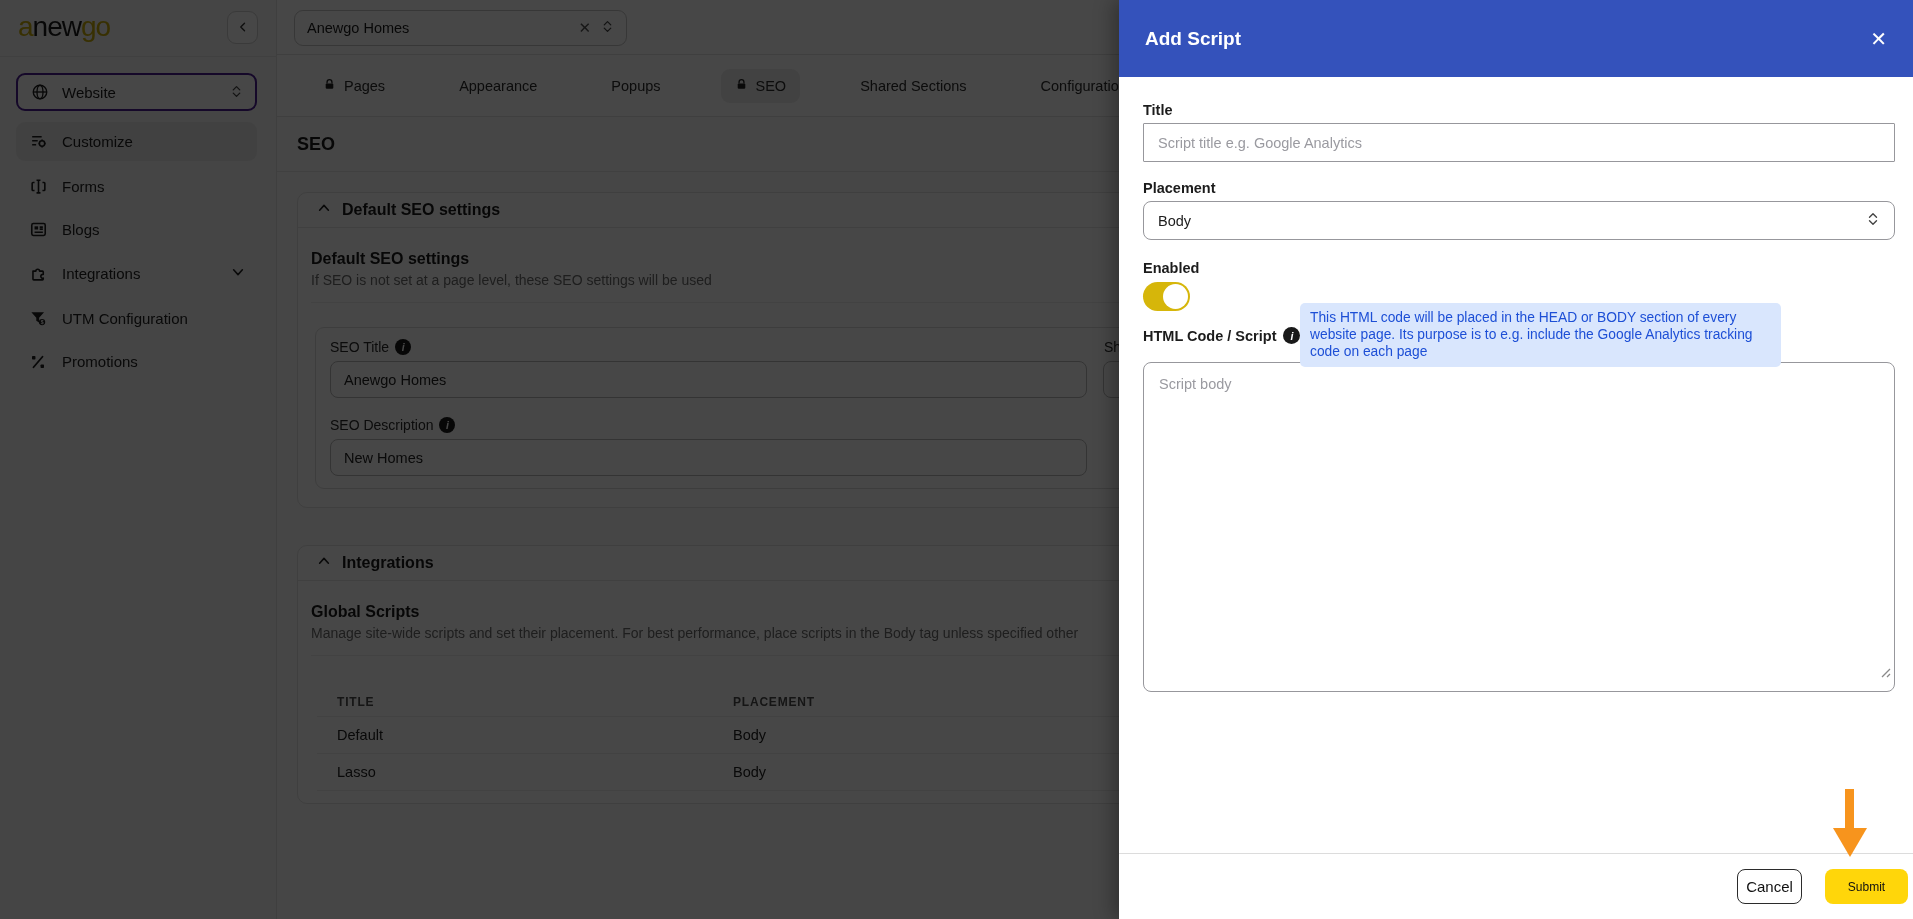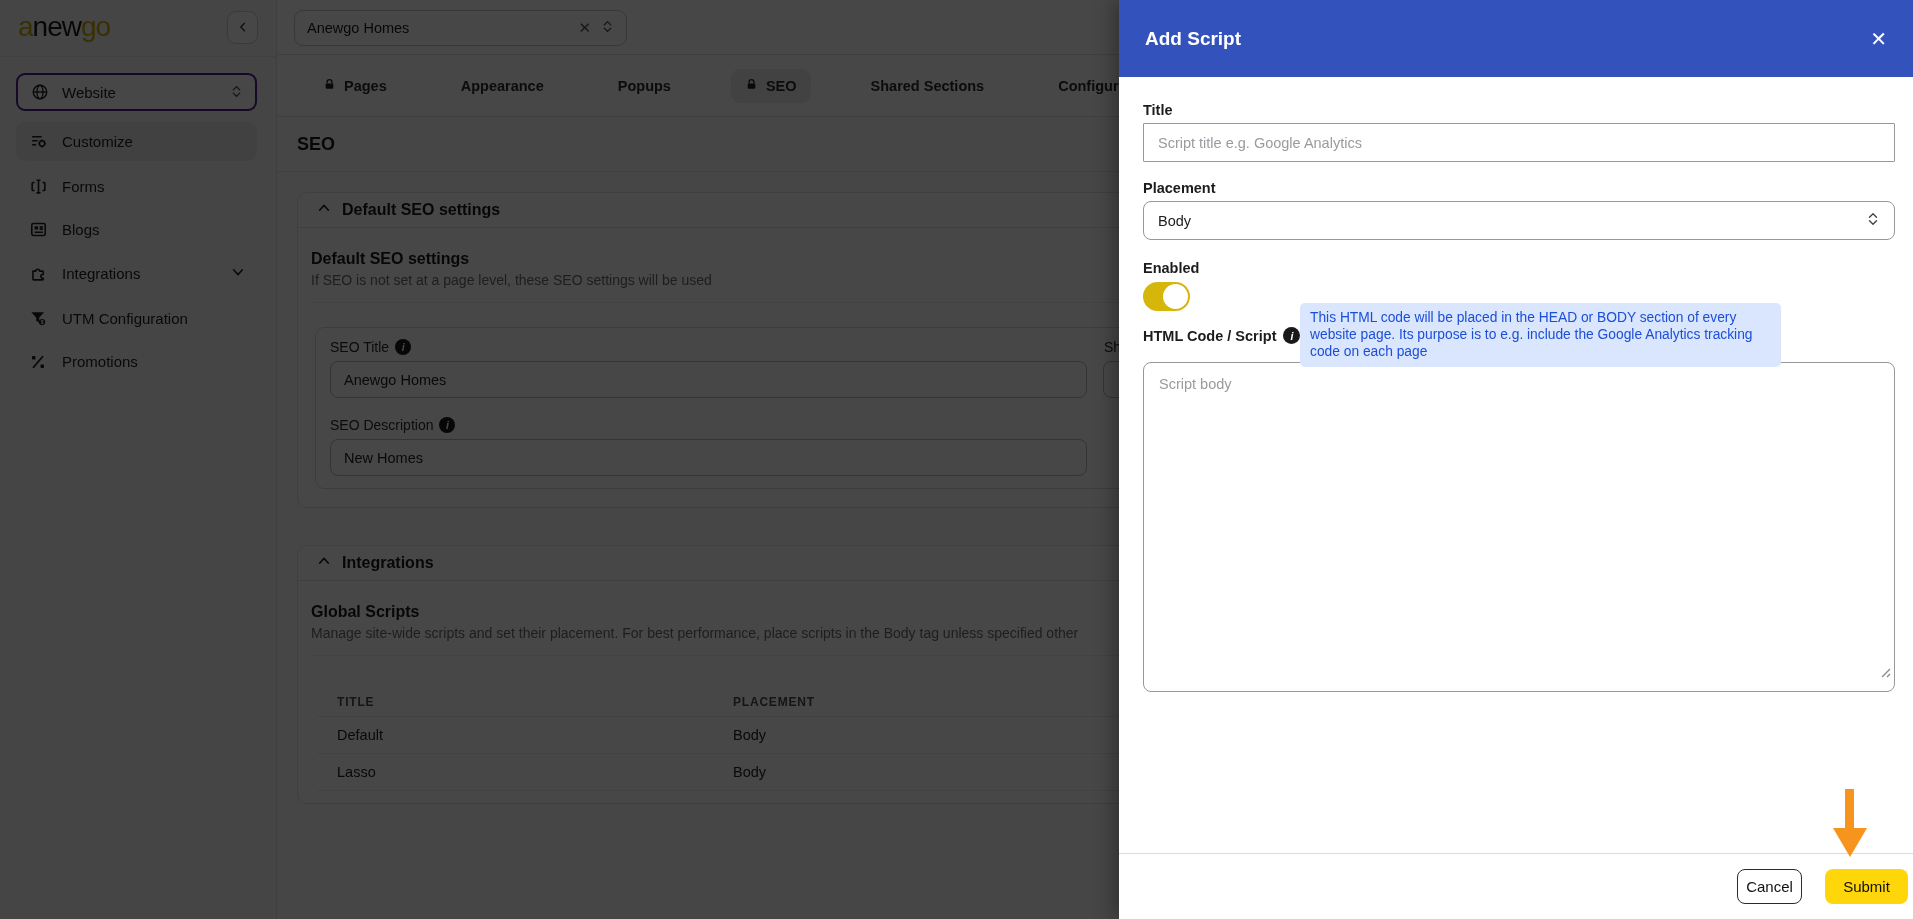--- a/index.html
+++ b/index.html
@@ -19,21 +19,21 @@
   .nav-item { position:absolute; left:16px; width:241px; height:39px; border-radius:9px; display:flex; align-items:center; padding:0 12px; gap:14px; font-size:15px; color:#222; }
   .nav-item.active { background:#e9e9e9; }
   .nav-item .spacer { flex:1; }
   .nav-icon { width:20px; height:20px; display:flex; align-items:center; justify-content:center; color:#1d1d1d; flex:0 0 auto; }
 
   
   .main { position:absolute; left:277px; top:0; right:0; height:919px; }
   .topbar { position:absolute; left:0; top:0; right:0; height:55px; background:#fdfdfd; border-bottom:1px solid #e3e3e3; }
   .client-selector { position:absolute; left:17px; top:10px; width:333px; height:36px; border:1px solid #c6c6c6; border-radius:9px; background:#fff; display:flex; align-items:center; padding:0 12px; gap:10px; font-size:14.5px; color:#1c1c1c; }
   .client-selector .spacer { flex:1; }
-  .tabbar { position:absolute; left:0; top:55px; right:0; height:62px; background:#fdfdfd; border-bottom:1px solid #e3e3e3; display:flex; align-items:center; padding-left:32px; gap:46px;font-weight:bold; }
+  .tabbar { position:absolute; left:0; top:55px; right:0; height:62px; background:#fdfdfd; border-bottom:1px solid #e3e3e3; display:flex; align-items:center; padding-left:32px; gap:46px; }
   .tab { display:flex; align-items:center; gap:8px; font-size:14.5px; color:#2c2c2c; padding:9px 14px; border-radius:9px; white-space:nowrap; }
   .tab.active { background:#ececec; }
   .page-head { position:absolute; left:0; top:117px; right:0; height:55px; border-bottom:1px solid #e6e6e6; background:#fafafa; display:flex; align-items:center; padding-left:20px; }
   .page-title { font-size:18px; font-weight:bold; color:#1a1a1a; }
 
   
   .card { position:absolute; left:20px; width:1480px; background:#fff; border:1px solid #e2e2e2; border-radius:10px; }
   .card-header { height:35px; display:flex; align-items:center; gap:11px; padding:0 19px; border-bottom:1px solid #e6e6e6; font-size:16px; font-weight:bold; color:#1a1a1a; }
   .card1 { top:192px; height:316px; }
   .card2 { top:545px; height:259px; }
@@ -71,21 +71,21 @@
   .d-input::placeholder, .d-textarea::placeholder { color:#9a9aa0; }
   .d-select { position:absolute; left:24px; right:18px; height:39px; border:1px solid #97979c; border-radius:8px; display:flex; align-items:center; padding:0 14px; font-size:14.5px; color:#1c1c1c; background:#fff; }
   .d-select .spacer { flex:1; }
   .toggle { position:absolute; left:24px; top:282px; width:47px; height:29px; border-radius:15px; background:#d6b60a; }
   .toggle .knob { position:absolute; right:2px; top:2px; width:25px; height:25px; border-radius:50%; background:#fff; }
   .d-textarea { position:absolute; left:24px; right:18px; top:362px; height:330px; border:1px solid #97979c; border-radius:8px; resize:none; font-size:14.5px; padding:13px 15px; font-family:"Liberation Sans",sans-serif; color:#222; }
   .resize-handle { position:absolute; right:22px; top:664px; width:14px; height:14px; z-index:5; color:#8a8a8a; }
   .tooltip { position:absolute; left:181px; top:303px; width:481px; background:#d9e6fd; border-radius:5px; padding:7px 10px; font-size:13.8px; line-height:1.22; color:#1d4fd6; z-index:6; }
   .drawer-footer { position:absolute; left:0; right:0; bottom:0; height:66px; border-top:1px solid #dcdcdc; background:#fff; display:flex; align-items:center; justify-content:flex-end; gap:23px; padding-right:5px; }
   .btn-cancel { width:65px; height:35px; background:#fff; border:1.5px solid #2b2b2b; border-radius:8px; font-size:15px; color:#111; font-family:"Liberation Sans",sans-serif; display:flex; align-items:center; justify-content:center; }
-  .btn-submit { width:83px; height:35px; background:#ffd60a; border:none; border-radius:8px; font-size:15px; color:#111; font-family:"Liberation Sans",sans-serif; display:flex; align-items:center; justify-content:center; }
+  .btn-submit { width:83px; height:35px; background:#ffd60a; border:none; border-radius:8px; font-size:12px; color:#111; font-family:"Liberation Sans",sans-serif; display:flex; align-items:center; justify-content:center; }
 
   .annot-arrow { position:absolute; left:1832px; top:789px; z-index:60; }
 </style>
 </head>
 <body>
 
 <div class="stage">
 
   <aside class="sidebar">
     <div class="logo"><span class="gold">a</span><span class="dark">new</span><span class="gold">go</span></div>

